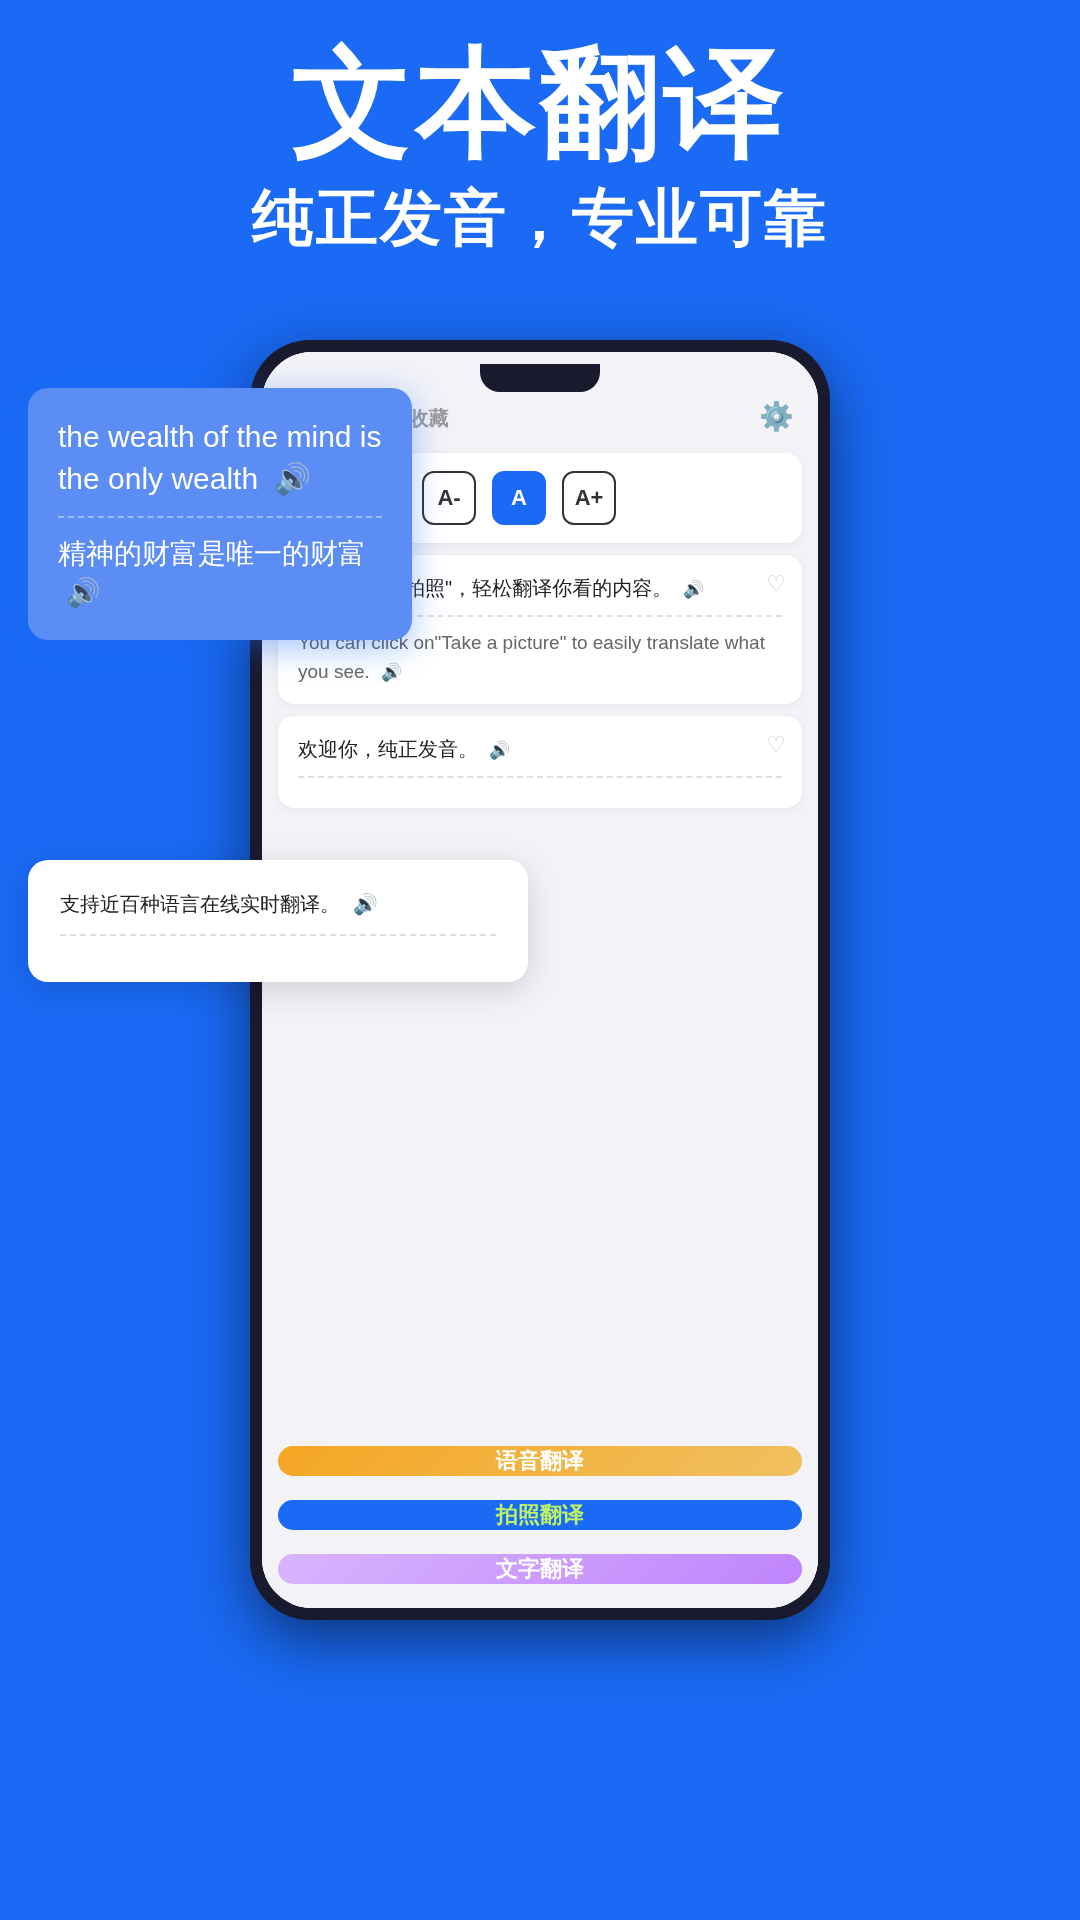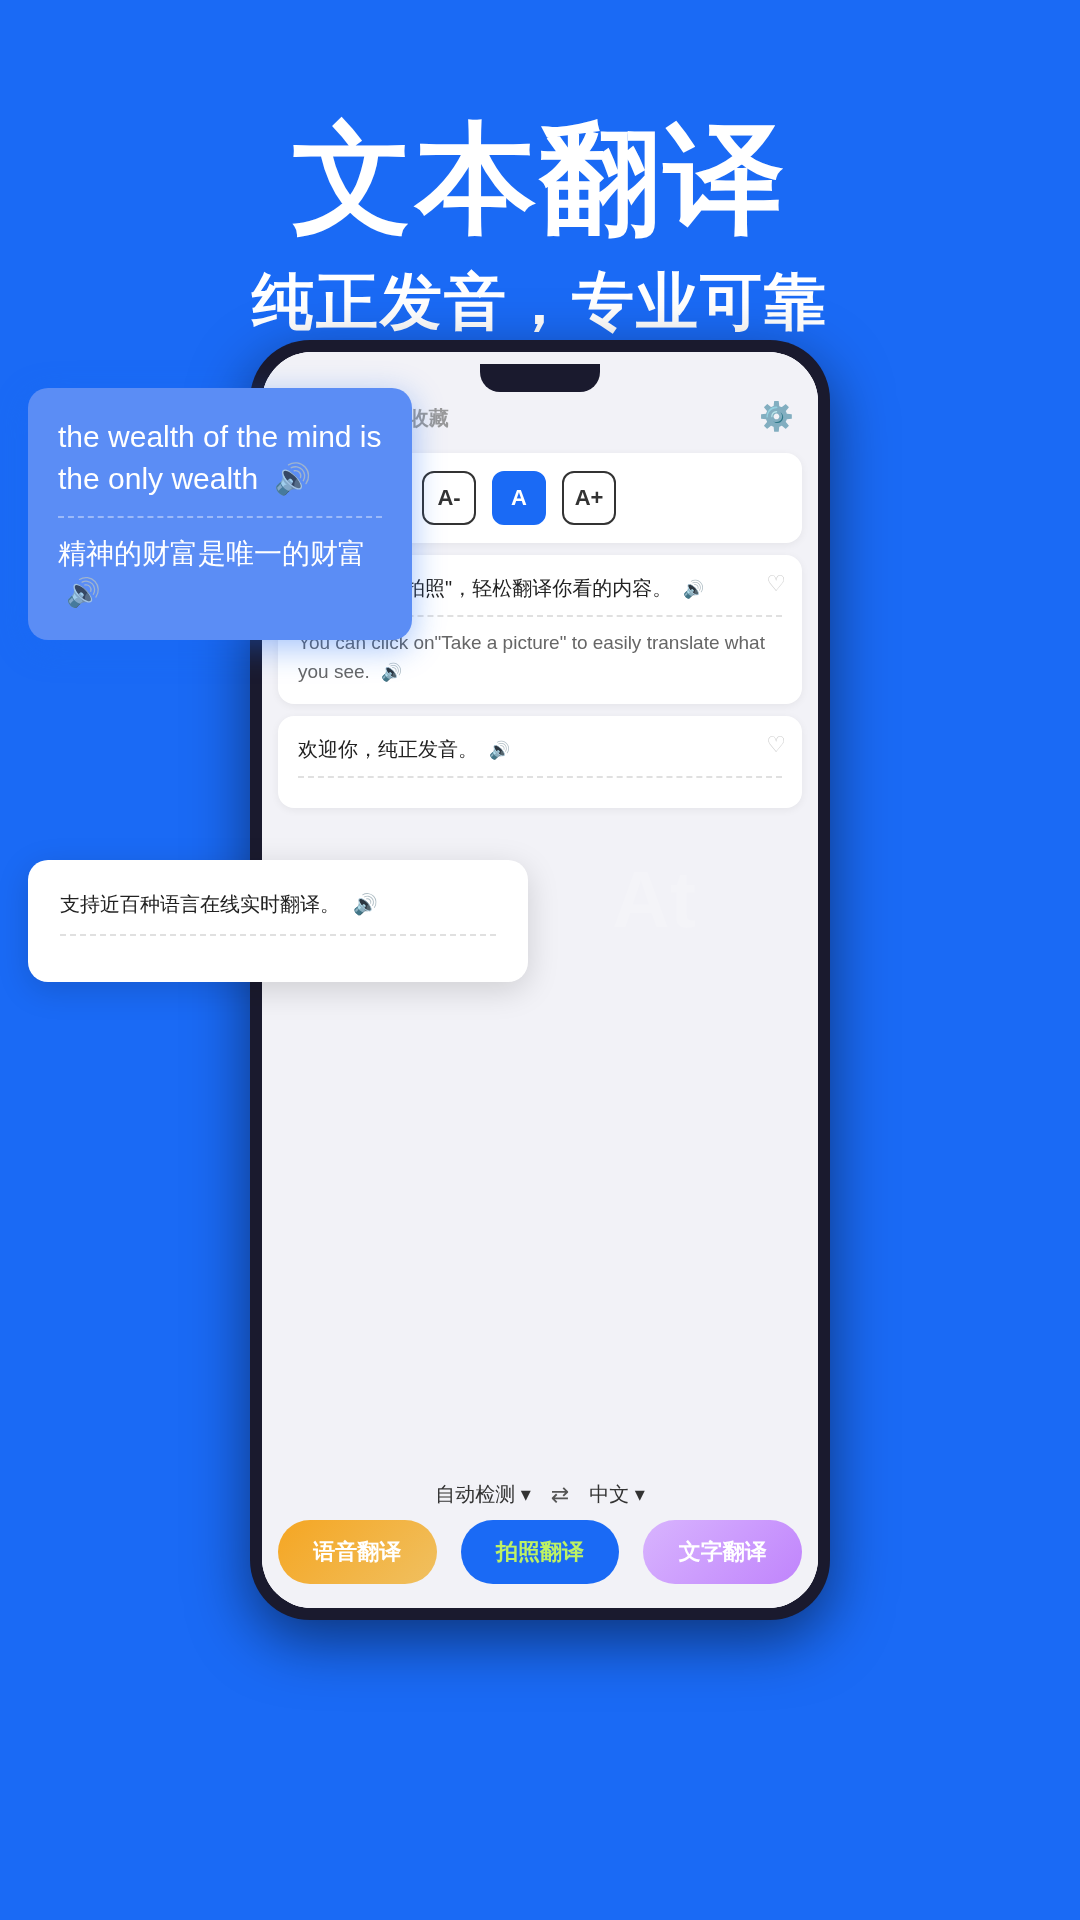--- a/index.html
+++ b/index.html
@@ -8,33 +8,33 @@
       height: 1920px;
       background: #1a6af5;
       font-family: -apple-system, 'PingFang SC', 'Microsoft YaHei', sans-serif;
       overflow: hidden;
       position: relative;
     }
 
     
     .header {
       text-align: center;
-      padding: 112px 40px 40px;
+      padding: 36px 40px 40px;
       color: white;
     }
     .header-title {
       font-size: 120px;
       font-weight: 900;
       line-height: 1.1;
       letter-spacing: 4px;
     }
     .header-subtitle {
       font-size: 62px;
       font-weight: 700;
-      margin-top: 16px;
+      margin-top: 8px;
       letter-spacing: 2px;
     }
 
     
     .phone-container {
       position: absolute;
       top: 340px;
       left: 50%;
       transform: translateX(-50%);
       width: 680px;
@@ -212,20 +212,21 @@
       background: none;
       border: none;
     }
     .swap-icon {
       font-size: 22px;
       color: #555;
     }
     .action-buttons {
       display: flex;
       gap: 24px;
+      flex-direction: column;
     }
     .action-btn {
       flex: 1;
       height: 64px;
       border-radius: 32px;
       display: flex;
       align-items: center;
       justify-content: center;
       font-size: 22px;
       font-weight: 600;
@@ -374,25 +375,20 @@
             <div class="card-source">
               <span>欢迎你，纯正发音。</span>
               <span class="sound-icon">🔊</span>
             </div>
             <hr class="card-divider">
           </div>
 
         </div>
 
         <div class="bottom-bar">
-          <div class="lang-selector-row">
-            <button class="lang-btn">自动检测 ▾</button>
-            <span class="swap-icon">⇄</span>
-            <button class="lang-btn">中文 ▾</button>
-          </div>
           <div class="action-buttons">
             <div class="action-btn voice">语音翻译</div>
             <div class="action-btn photo">拍照翻译</div>
             <div class="action-btn text">文字翻译</div>
           </div>
         </div>
 
       </div>
     </div>
   </div>

